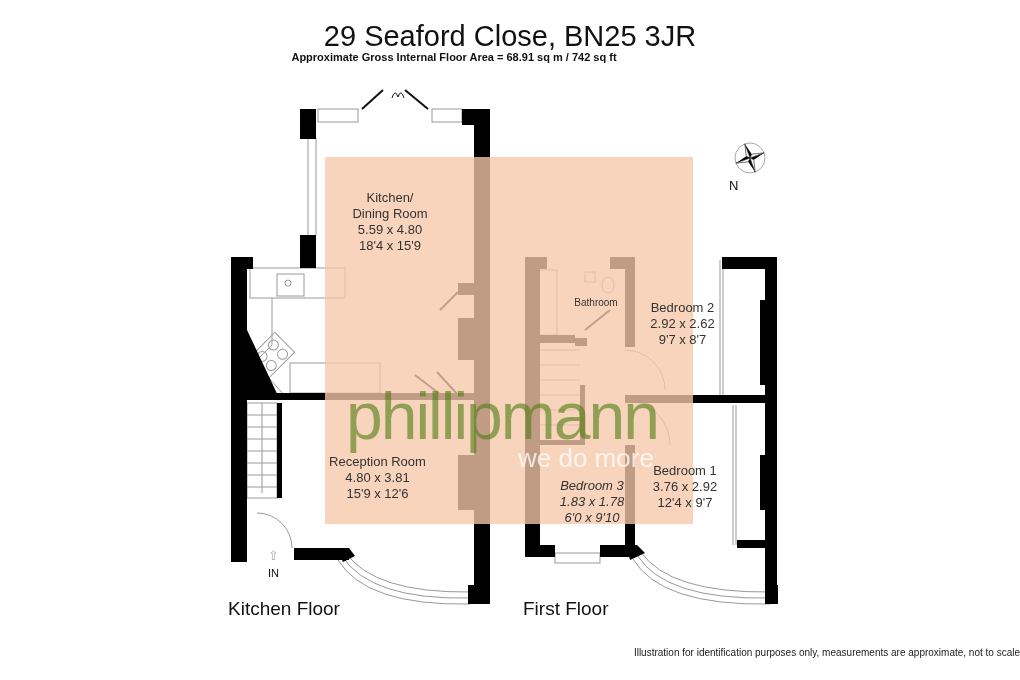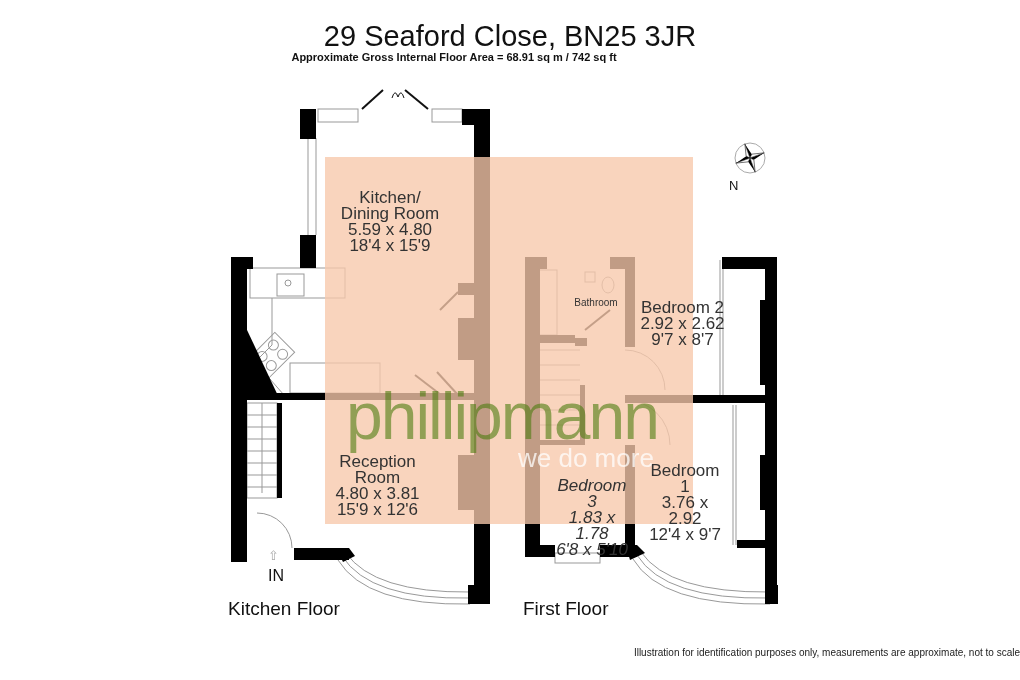--- a/index.html
+++ b/index.html
@@ -1,21 +1,21 @@
 <!DOCTYPE html>
 <html><head>
 <meta charset="utf-8">
 <style>
   html,body{margin:0;padding:0;background:#fff;}
   body{width:1020px;height:680px;position:relative;overflow:hidden;font-family:"Liberation Sans",sans-serif;color:#222;}
   .title{position:absolute;left:0;width:1020px;top:20px;text-align:center;font-size:29px;color:#111;}
   .subtitle{position:absolute;left:0;width:908px;top:51px;text-align:center;font-size:11px;font-weight:bold;color:#111;}
   .footer{position:absolute;left:0;width:1020px;top:647px;text-align:right;font-size:10px;color:#222;}
   .floor-label{position:absolute;font-size:19px;color:#111;}
-  .room-label{position:absolute;text-align:center;font-size:17px;line-height:16px;color:#333;}
+  .room-label{position:absolute;text-align:center;font-size:13px;line-height:16px;color:#333;}
   .room-label.small{font-size:10px;}
   svg.plan{position:absolute;left:0;top:0;}
   .wm1{position:absolute;left:346px;top:378px;font-size:66px;color:#4d7c0f;opacity:0.6;letter-spacing:-2px;font-weight:normal;}
   .wm2{position:absolute;left:518px;top:443px;font-size:26px;color:#ffffff;opacity:0.75;}
   .north{position:absolute;left:732px;top:140px;}
   .north-n{position:absolute;left:729px;top:178px;font-size:13px;color:#111;}
 </style>
 </head>
 <body>
 
@@ -153,40 +153,40 @@
   <div>Dining Room</div>
   <div>5.59 x 4.80</div>
   <div>18'4 x 15'9</div>
 </div>
 <div class="room-label" style="left:320px;top:454px;width:115px;">
   <div>Reception Room</div>
   <div>4.80 x 3.81</div>
   <div>15'9 x 12'6</div>
 </div>
 <div style="position:absolute;left:268px;top:548px;font-size:13px;color:#aaa;">⇧</div>
-<div style="position:absolute;left:268px;top:567px;font-size:16px;color:#111;">IN</div>
+<div style="position:absolute;left:268px;top:567px;font-size:11px;color:#111;">IN</div>
 <div class="floor-label" style="left:228px;top:598px;">Kitchen Floor</div>
 
 <div class="room-label small" style="left:566px;top:295px;width:60px;">
   <div>Bathroom</div>
 </div>
 <div class="room-label" style="left:640px;top:300px;width:85px;">
   <div>Bedroom 2</div>
   <div>2.92 x 2.62</div>
   <div>9'7 x 8'7</div>
 </div>
 <div class="room-label" style="left:645px;top:463px;width:80px;">
   <div>Bedroom 1</div>
   <div>3.76 x 2.92</div>
   <div>12'4 x 9'7</div>
 </div>
 <div class="room-label" style="left:552px;top:478px;width:80px;font-style:italic;">
   <div>Bedroom 3</div>
   <div>1.83 x 1.78</div>
-  <div>6'8 x 5'10</div>
+  <div>6'0 x 9'10</div>
 </div>
 <div class="floor-label" style="left:523px;top:598px;">First Floor</div>
 
 <svg class="north" width="36" height="36" viewBox="-18 -18 36 36">
   <circle r="15" fill="none" stroke="#aaa" stroke-width="1"></circle>
   <g transform="rotate(-20)">
     <polygon points="0,-15 3,-3 0,0" fill="#000"></polygon>
       <polygon points="0,-15 -3,-3 0,0" fill="#fff" stroke="#000" stroke-width="0.5"></polygon>
     <polygon points="15,0 3,3 0,0" fill="#000"></polygon>
       <polygon points="15,0 3,-3 0,0" fill="#fff" stroke="#000" stroke-width="0.5"></polygon>

